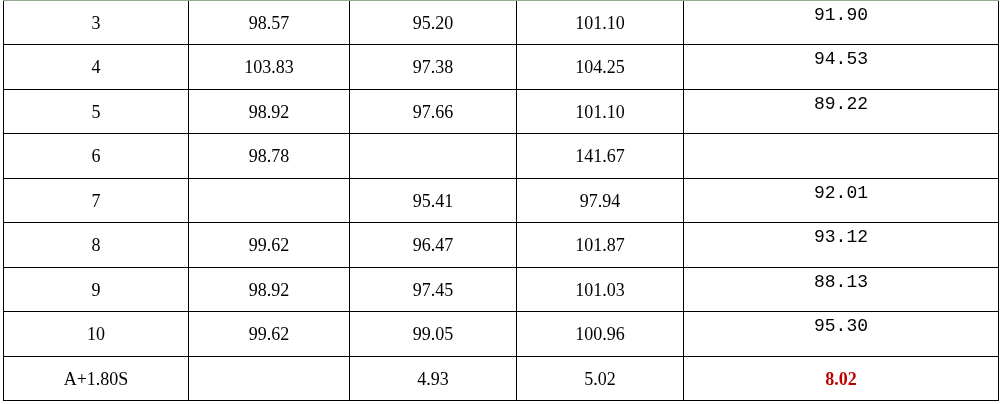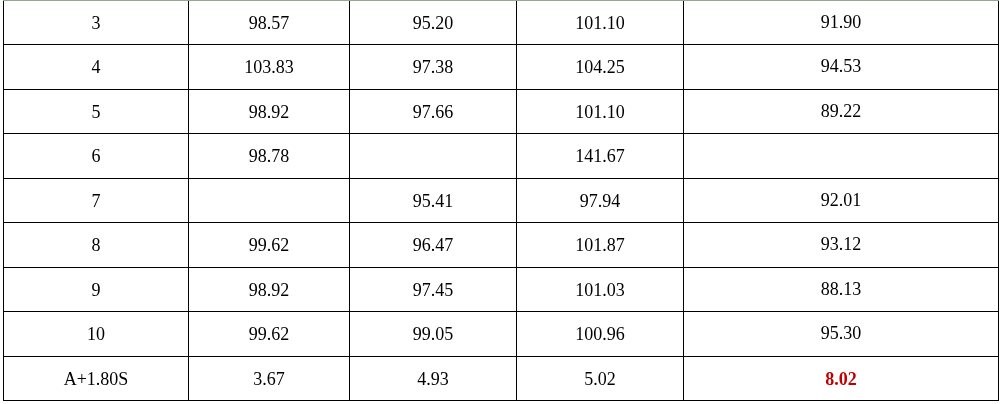--- a/index.html
+++ b/index.html
@@ -39,21 +39,21 @@
     align-items:center;
     justify-content:center;
     box-sizing:border-box;
     font-size:18px;
     line-height:1;
     color:#000000;
     white-space:nowrap;
   }
   .c0{left:4px;width:184px}  .c1{left:189px;width:160px} .c2{left:350px;width:166px}
   .c3{left:517px;width:166px} .c4{left:684px;width:314px}
-  .cell.topalign { align-items:flex-start; padding-top:12px; }
+  .cell.topalign { align-items:flex-start; padding-top:5px;font-family:Liberation Mono, monospace; }
   .cell.red { color:#C00000;font-weight:bold; }
 </style>
 </head>
 <body>
 
 <div id="sheet">
 
   <div id="grid">
     <div class="gridline hline h1"></div>
     <div class="gridline hline h2"></div>
@@ -122,20 +122,19 @@
     </div>
     <div class="t-row r7">
       <div class="cell c0">10</div>
       <div class="cell c1">99.62</div>
       <div class="cell c2">99.05</div>
       <div class="cell c3">100.96</div>
       <div class="cell c4 topalign">95.30</div>
     </div>
     <div class="t-row r8">
       <div class="cell c0">A+1.80S</div>
-      <div class="cell c1">3.67</div>
       <div class="cell c2">4.93</div>
       <div class="cell c3">5.02</div>
       <div class="cell c4 red">8.02</div>
     </div>
   </div>
 
 </div>
 
 </body></html>

